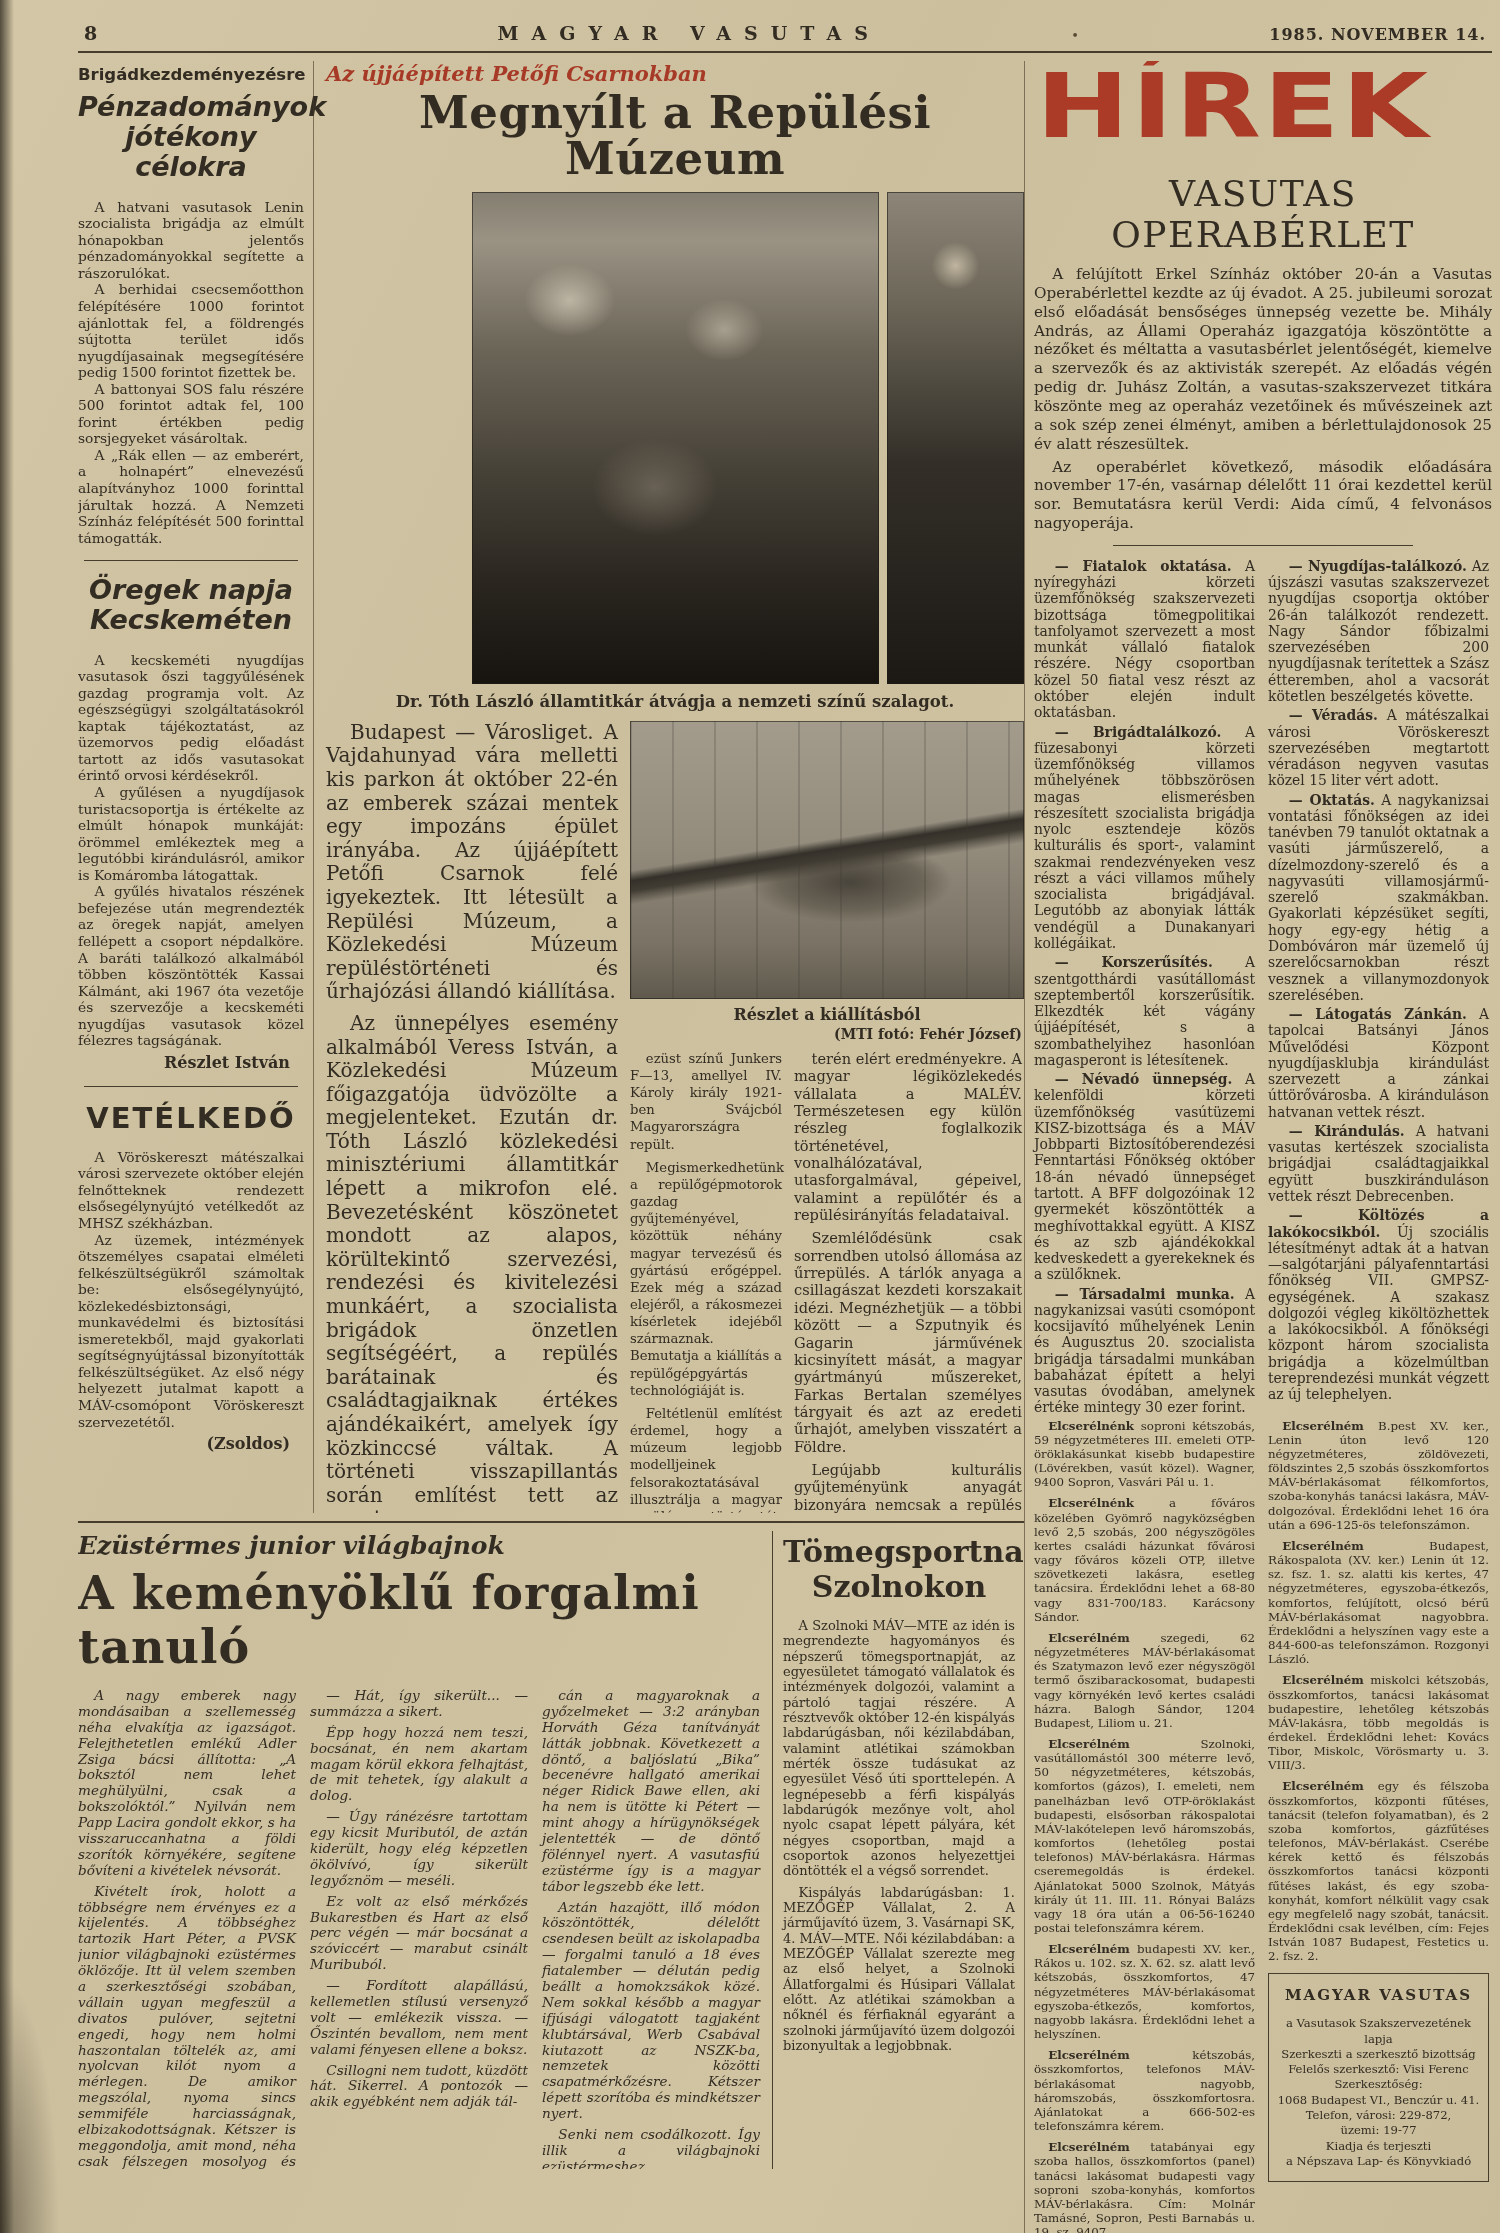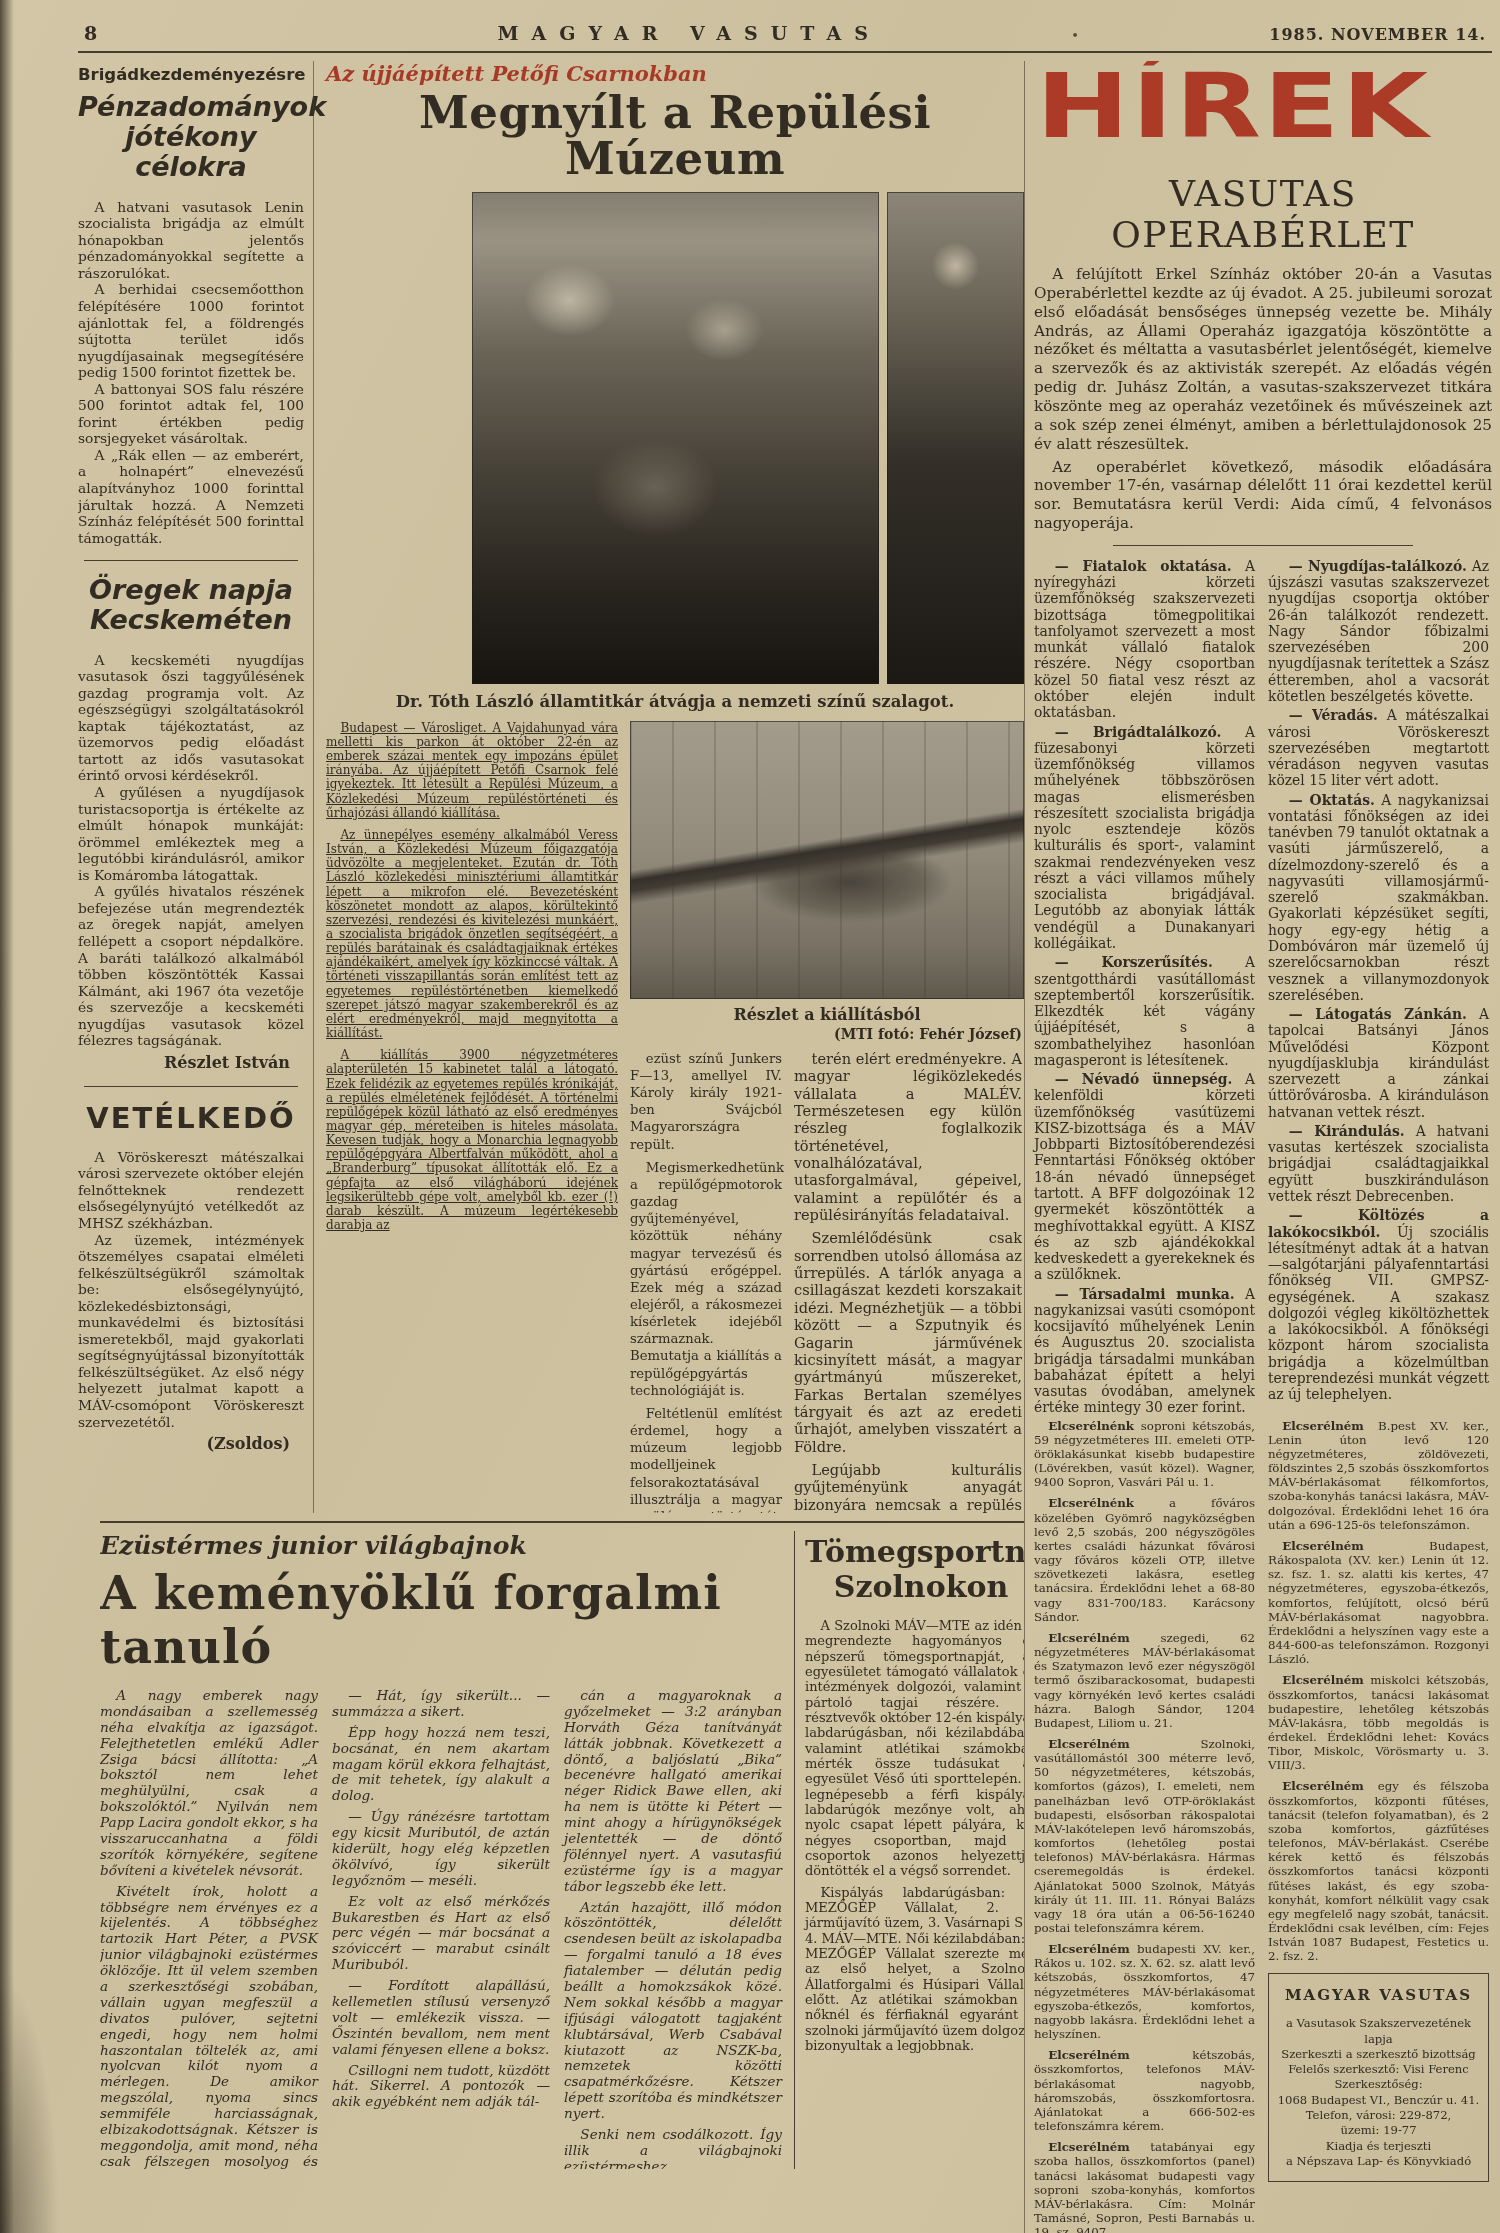--- a/index.html
+++ b/index.html
@@ -51,38 +51,38 @@
       radial-gradient(ellipse 70px 55px at 24% 22%,rgba(196,188,170,.9),transparent 65%),
       radial-gradient(ellipse 60px 48px at 62% 28%,rgba(180,172,154,.8),transparent 65%),
       radial-gradient(ellipse 90px 70px at 45% 60%,rgba(120,112,98,.7),transparent 70%),
       linear-gradient(180deg,#847e70 0%,#9a9384 10%,#6b6558 32%,#454036 58%,#27231d 82%,#17140f 100%);}
   .photo1b{width:138px;height:492px;
     background:
       radial-gradient(circle 34px at 50% 15%,#c0b5a0,rgba(192,181,160,0) 70%),
       linear-gradient(180deg,#8d8678 0%,#6d6759 22%,#332f28 55%,#1c1915 100%);}
   .cap{font-weight:bold;font-size:16.5px;text-align:center;text-indent:0;margin:8px 0 10px;}
   .mus-body{display:flex;}
-  .mus-c1{width:292px;font-size:12px;line-height:1.18;padding-right:12px;text-decoration:underline;}
+  .mus-c1{width:292px;font-size:20px;line-height:1.18;padding-right:12px;}
   .mus-c1 p{margin-bottom:8px;}
   .mus-right{width:394px;}
   .photo2{width:394px;height:278px;
     background:
       repeating-linear-gradient(90deg,rgba(58,54,46,.22) 0 2px,transparent 2px 42px),
       linear-gradient(171deg,transparent 44%,#35312a 47%,#413c33 50%,transparent 54%),
       radial-gradient(ellipse 130px 52px at 56% 58%,#4a453c 0%,#6b6558 55%,transparent 78%),
       linear-gradient(180deg,#a39c8d 0%,#938c7d 45%,#7a7365 80%,#5f594d 100%);}
   .cap2{font-weight:bold;font-size:16px;text-align:center;text-indent:0;margin-top:6px;}
   .cap2-credit{font-size:14px;text-align:right;text-indent:0;font-weight:bold;margin:2px 2px 8px 0;}
   .mus-cols{display:flex;gap:12px;}
   .mus-c2{width:152px;font-size:13.2px;line-height:1.3;}
   .mus-c3{width:228px;font-size:14.6px;line-height:1.19;}
   .mus-c2 p,.mus-c3 p{margin-bottom:6px;}
 
   
-  .bottom-row{border-top:2px solid #473d2c;margin-top:8px;padding-top:8px;display:flex;height:638px;overflow:hidden;margin-left:22px;}
+  .bottom-row{border-top:2px solid #473d2c;margin-top:8px;padding-top:8px;display:flex;height:638px;overflow:hidden;}
   .boxer{width:700px;padding-right:12px;}
   .kicker-ital-serif{font-style:italic;font-weight:bold;font-size:25px;margin:0 0 6px;}
   .headline-box{font-size:46px;font-weight:bold;letter-spacing:1px;margin:0 0 14px;}
   .boxer-cols{display:flex;gap:14px;font-style:italic;}
   .boxer-cols>div{width:218px;font-size:13.6px;line-height:1.17;}
   .boxer-cols p{margin-bottom:5px;}
   .sportday{width:232px;border-left:1.5px solid #473d2c;border-right:1.5px solid #473d2c;padding:0 10px;}
   .h-sport{font-size:30px;font-weight:bold;text-align:center;line-height:1.15;margin:4px 0 14px;}
   .sportday .body{font-size:13px;line-height:1.18;}
   .sportday .body p{margin-bottom:6px;}

